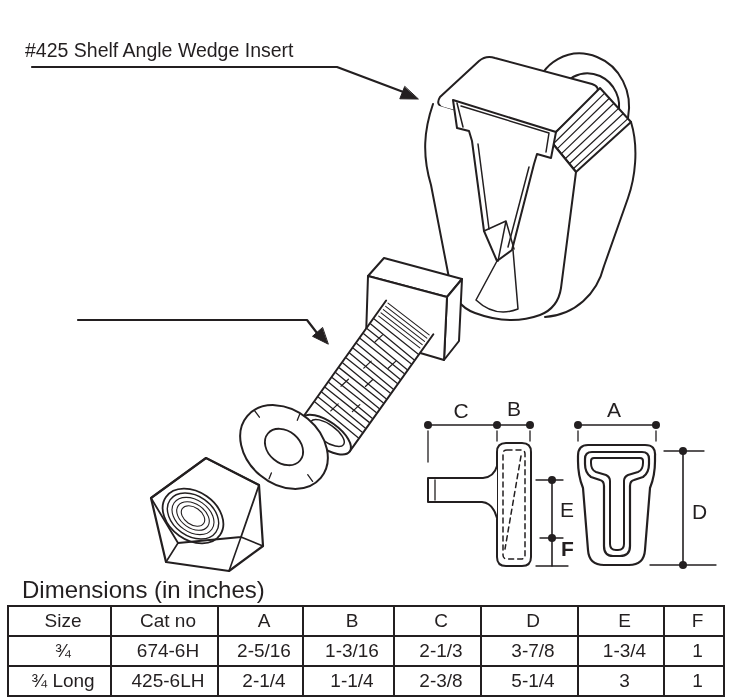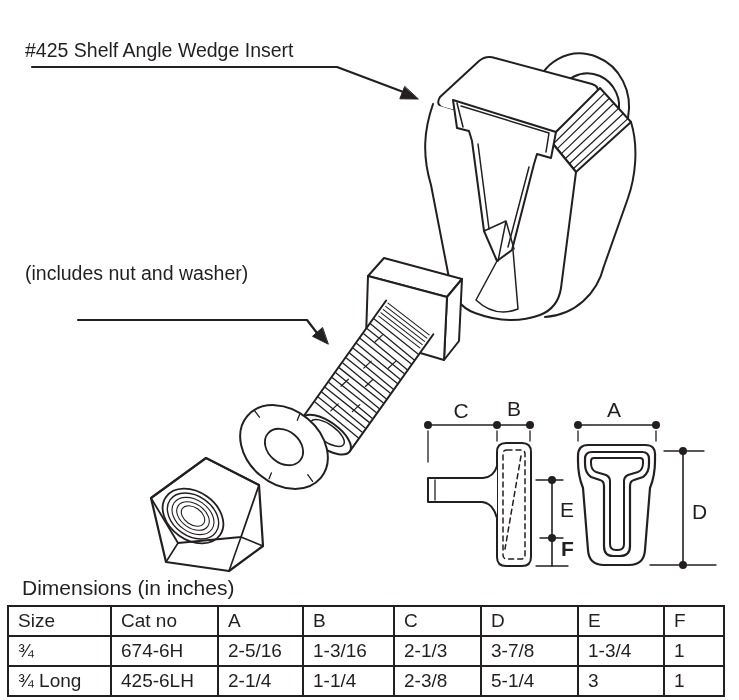--- a/index.html
+++ b/index.html
@@ -2,42 +2,41 @@
 <html><head>
 <meta charset="utf-8">
 <style>
   html,body{margin:0;padding:0;background:#fff;}
   .canvas{
     position:relative;width:739px;height:700px;background:#ffffff;overflow:hidden;
     font-family:"Liberation Sans","DejaVu Sans",sans-serif;color:#231f20;padding-left:20px;
   }
   .abs{position:absolute;}
   .callout{font-size:19.5px;line-height:27px;white-space:nowrap;}
-  .dims-title{font-size:21px;white-space:nowrap;}
+  .dims-title{font-size:24px;white-space:nowrap;}
   svg{position:absolute;left:0;top:0;}
   svg path, svg line, svg ellipse, svg circle, svg polygon{vector-effect:none;}
   svg text{font-family:"Liberation Sans","DejaVu Sans",sans-serif;fill:#231f20;font-size:21px;}
   table.dims{
     border-collapse:collapse;table-layout:fixed;width:716px;
     font-size:19px;color:#231f20;
   }
   table.dims th, table.dims td{
-    border:2px solid #231f20;font-weight:normal;text-align:left;
+    border:2px solid #231f20;font-weight:normal;text-align:center;
     padding:1px 2px 1px 9px;height:26px;line-height:24px;white-space:nowrap;overflow:hidden;
   }
 </style>
 </head>
 <body>
 
 <div class="canvas">
 
   <div class="abs callout" style="left:25px;top:37px;">#425 Shelf Angle Wedge Insert</div>
 
   <div class="abs callout" style="left:25px;top:260px;">
-    <div>(includes nut and washer)</div>
   </div>
 
   <div class="abs dims-title" style="left:22px;top:576px;">Dimensions (in inches)</div>
 
   <svg width="739" height="700" viewBox="0 0 739 700">
     <g fill="none" stroke="#231f20" stroke-linecap="round" stroke-linejoin="round">
 
       <g>
         <path d="M32,67 L337,67 L406,93" stroke-width="2.2"></path>
         <polygon points="418,99 399.8,98.8 404.6,86.7" fill="#231f20" stroke-width="1"></polygon>

